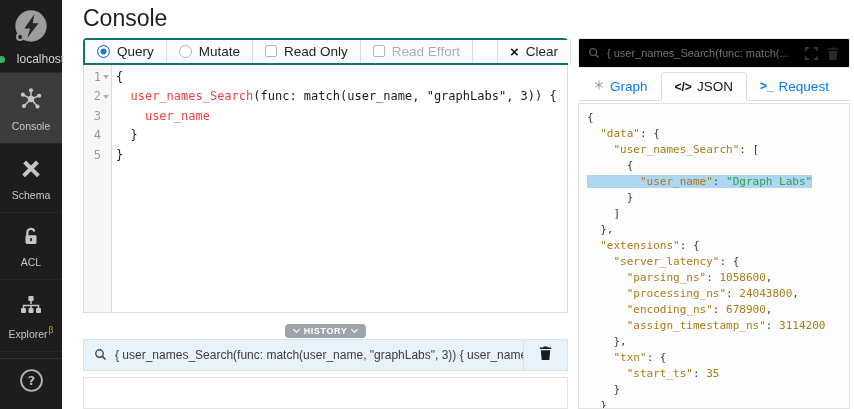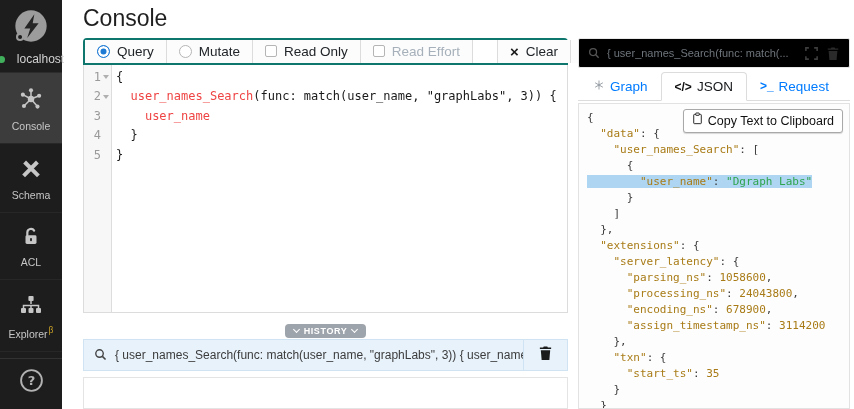--- a/index.html
+++ b/index.html
@@ -326,29 +326,20 @@
             <span class="glyph">&lt;/&gt;</span>
             <span>JSON</span>
           </div>
           <div class="tab">
             <span class="glyph">&gt;_</span>
             <span>Request</span>
           </div>
         </div>
 
         <div class="json-box">
-          <div class="copy-btn">
-            <span>
-              <svg width="11" height="13" viewBox="0 0 16 18" fill="none" stroke="#222" stroke-width="1.4">
-                  <rect x="2.5" y="3" width="11" height="13.5" rx="1"></rect>
-                  <rect x="5.5" y="1" width="5" height="3.4" rx="0.6" fill="#fff"></rect>
-                </svg>
-            </span>
-            <span>Copy Text to Clipboard</span>
-          </div>
           <div>
               <div class="js-row"><span><span class="tok-punct">{</span></span></div>
               <div class="js-row"><span><span class="tok-punct">  </span><span class="tok-key">"data"</span><span class="tok-punct">: {</span></span></div>
               <div class="js-row"><span><span class="tok-punct">    </span><span class="tok-key">"user_names_Search"</span><span class="tok-punct">: [</span></span></div>
               <div class="js-row"><span><span class="tok-punct">      {</span></span></div>
               <div class="js-row"><span class="hl"><span class="tok-punct">        </span><span class="tok-key">"user_name"</span><span class="tok-punct">: </span><span class="tok-str">"Dgraph Labs"</span></span></div>
               <div class="js-row"><span><span class="tok-punct">      }</span></span></div>
               <div class="js-row"><span><span class="tok-punct">    ]</span></span></div>
               <div class="js-row"><span><span class="tok-punct">  },</span></span></div>
               <div class="js-row"><span><span class="tok-punct">  </span><span class="tok-key">"extensions"</span><span class="tok-punct">: {</span></span></div>

